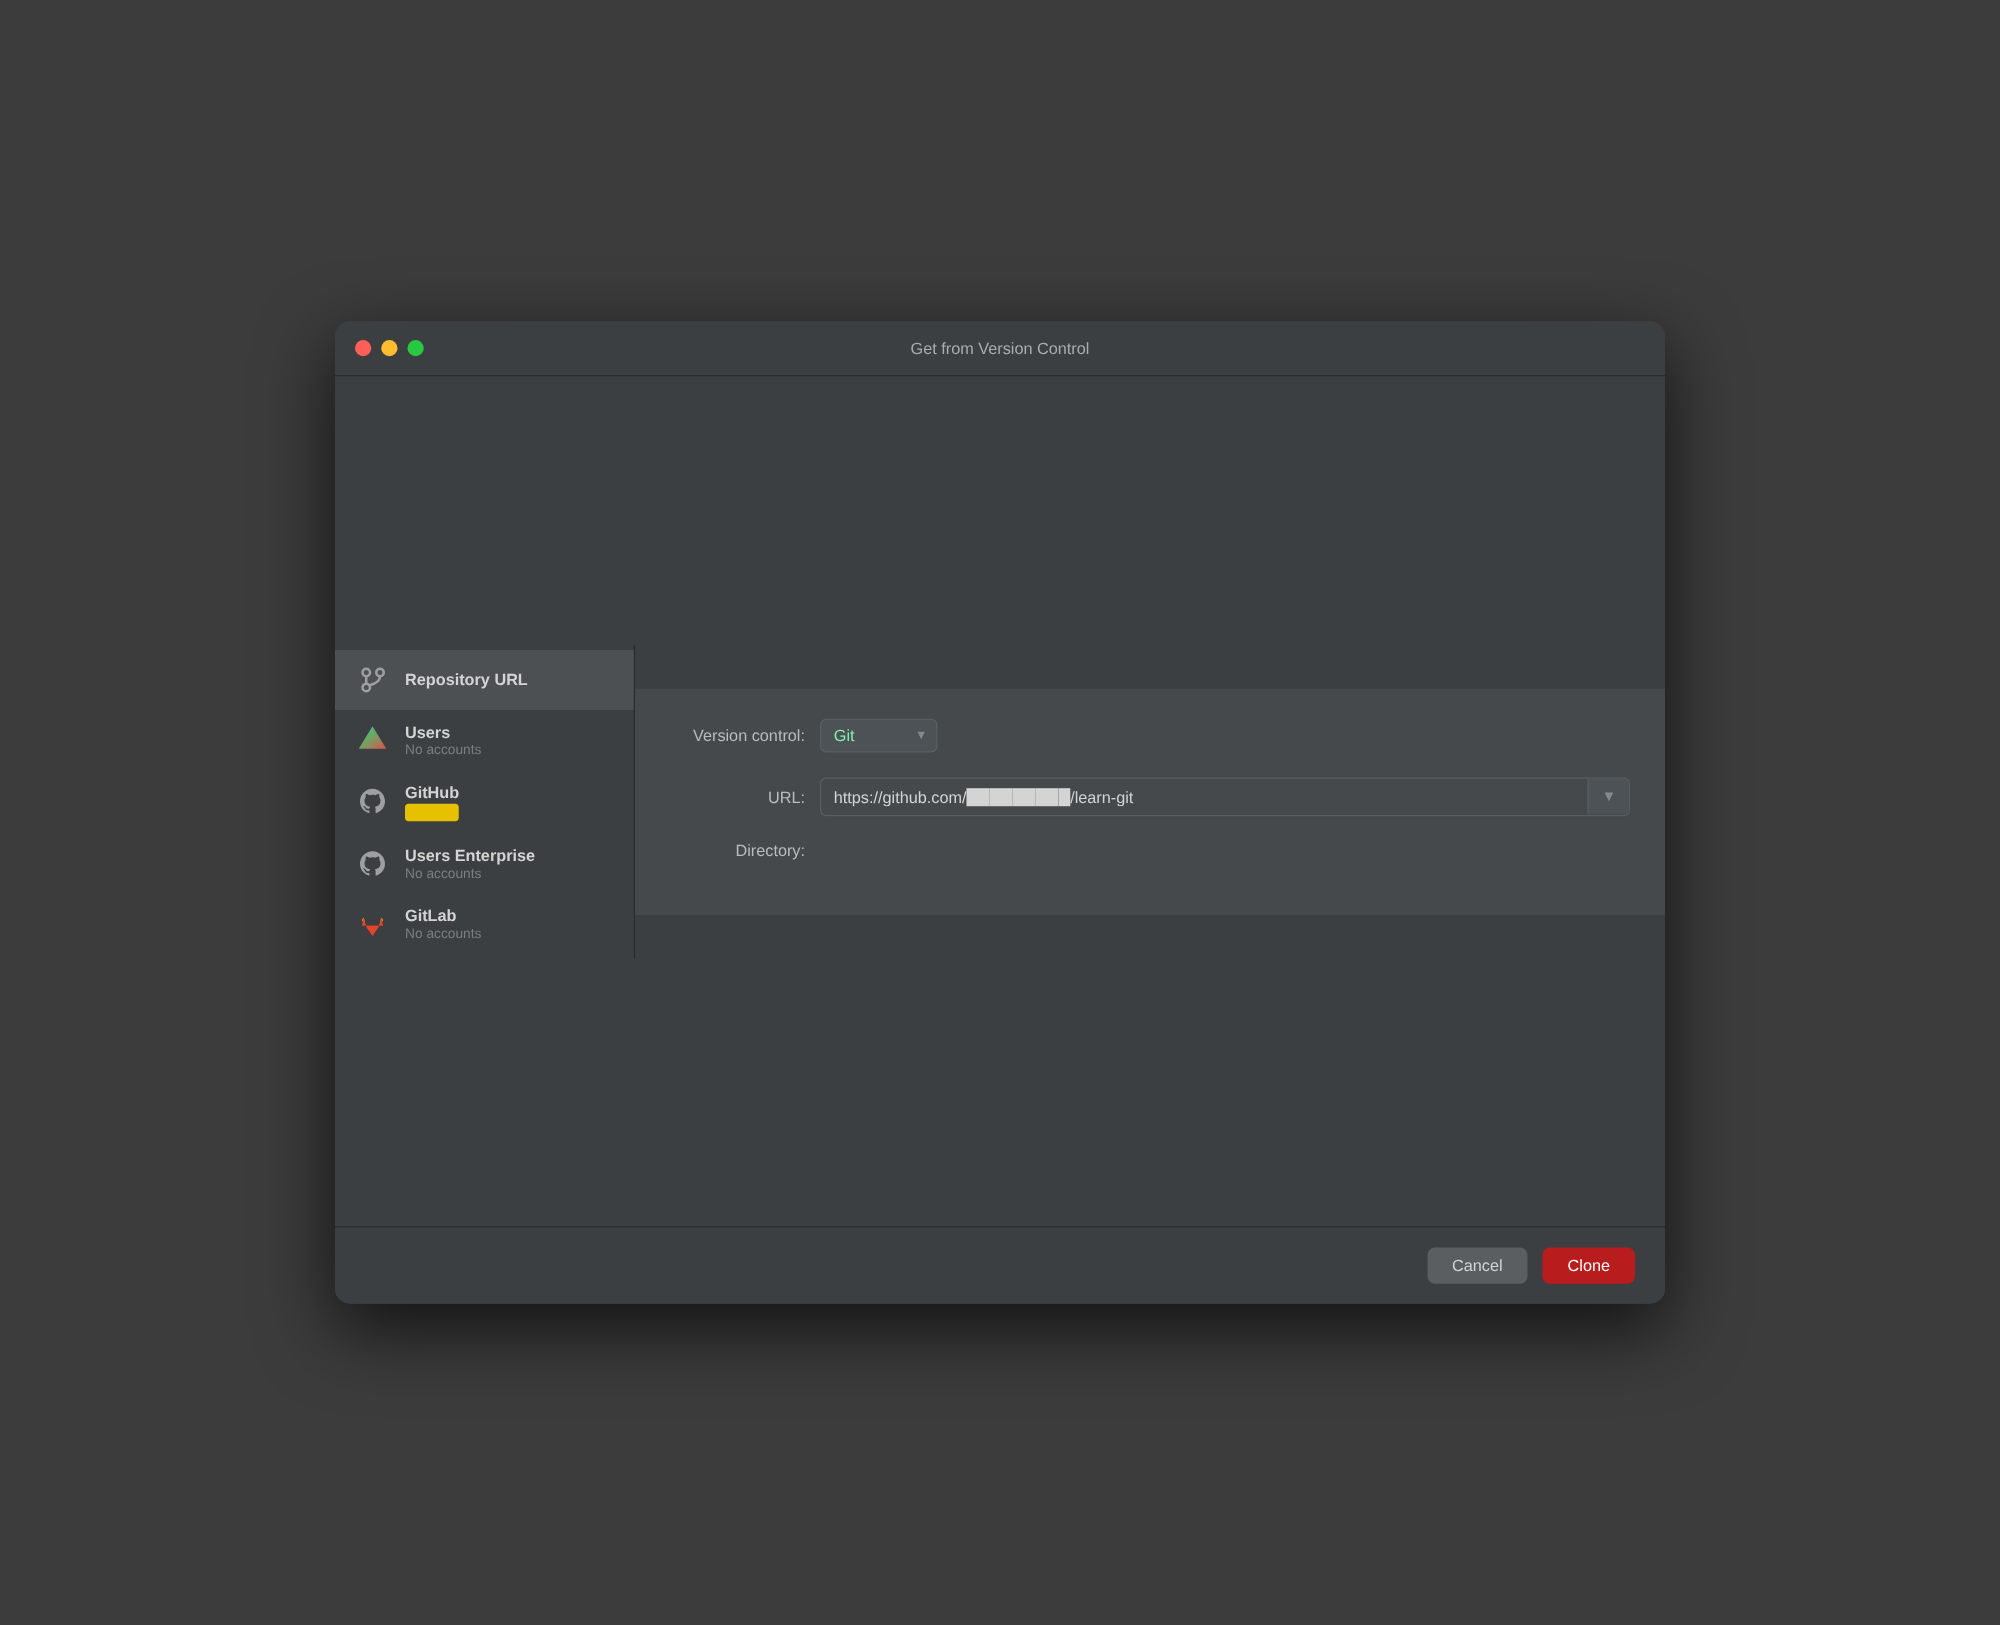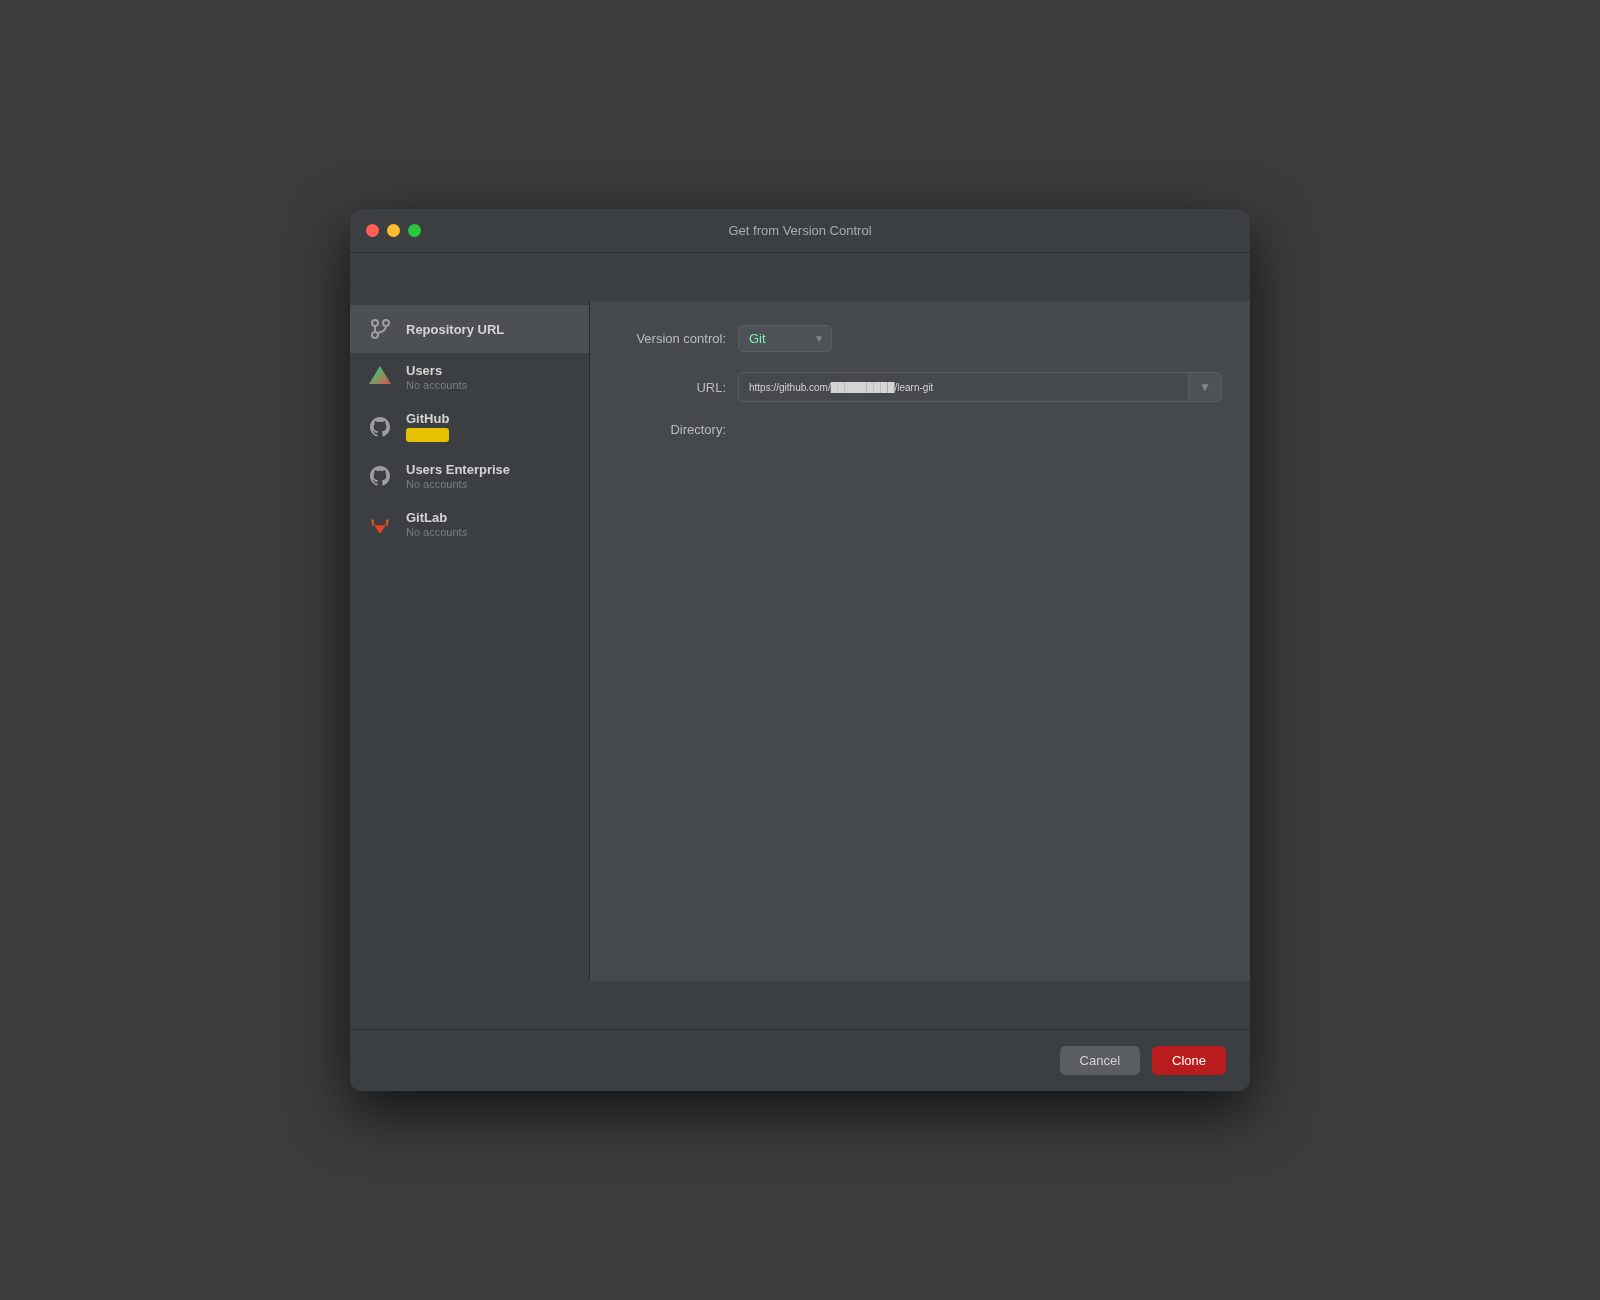--- a/index.html
+++ b/index.html
@@ -6,28 +6,27 @@
     body {
       background: #3c3c3c;
       display: flex;
       align-items: center;
       justify-content: center;
       width: 1600px;
       height: 1300px;
       font-family: -apple-system, BlinkMacSystemFont, 'Helvetica Neue', Arial, sans-serif;
     }
     .dialog {
-      width: 900px;
+      width: 1064px;
       background: #3c3f41;
       border-radius: 12px;
       overflow: hidden;
       box-shadow: 0 20px 60px rgba(0,0,0,0.7);
       display: flex;
       flex-direction: column;
-      gap: 48px;
     }
     .titlebar {
       background: #3c3f41;
       display: flex;
       align-items: center;
       justify-content: center;
       padding: 14px 20px;
       position: relative;
       border-bottom: 1px solid #2b2b2b;
     }
@@ -47,20 +46,21 @@
     .tl-maximize { background: #28c840; }
     .title-text {
       color: #a9adb0;
       font-size: 13px;
       font-weight: 400;
     }
     .content {
       display: flex;
       flex: 1;
       min-height: 680px;
+      align-items: center;
     }
     .sidebar {
       width: 240px;
       background: #3c3f41;
       border-right: 1px solid #2b2b2b;
       padding: 4px 0;
       flex-shrink: 0;
     }
     .sidebar-item {
       display: flex;
@@ -158,21 +158,21 @@
       background: #45494b;
       border: 1px solid #5a5e60;
       border-radius: 5px;
       overflow: hidden;
     }
     .text-input {
       flex: 1;
       background: transparent;
       border: none;
       color: #d4d4d4;
-      font-size: 10px;
+      font-size: 13px;
       padding: 7px 10px;
       outline: none;
     }
     .input-btn {
       background: #4c5255;
       border: none;
       border-left: 1px solid #5a5e60;
       color: #888;
       padding: 7px 10px;
       cursor: pointer;

